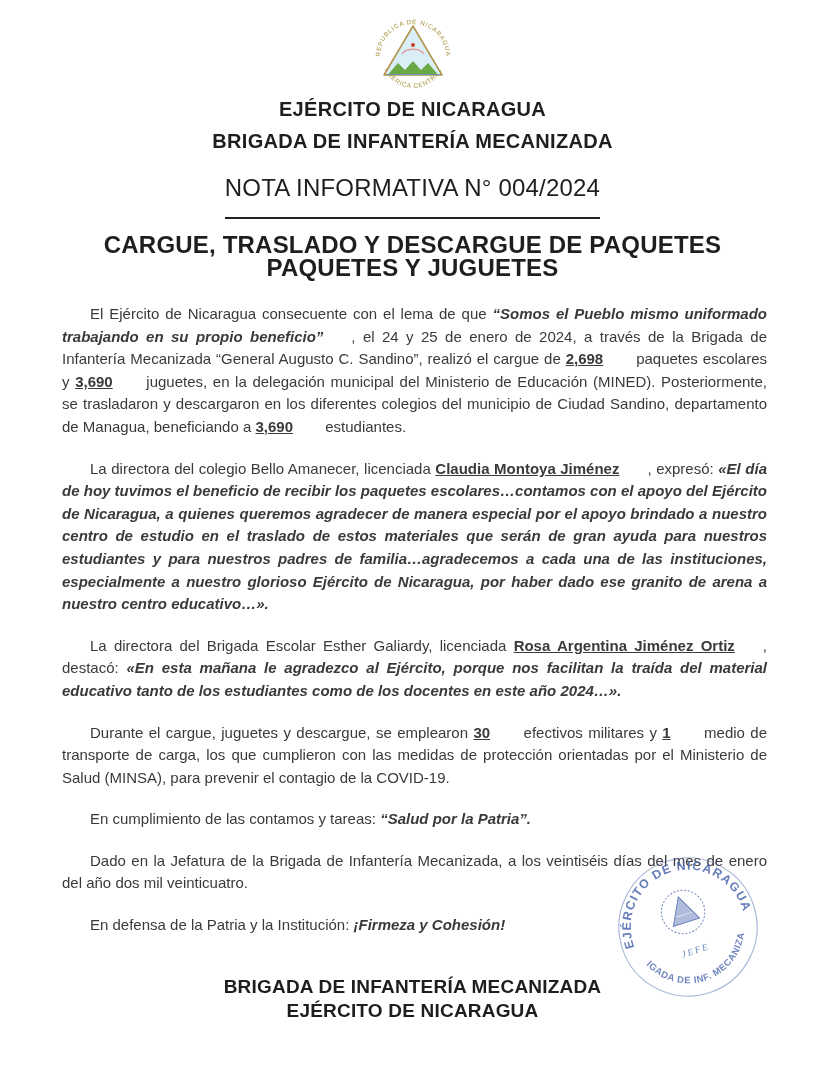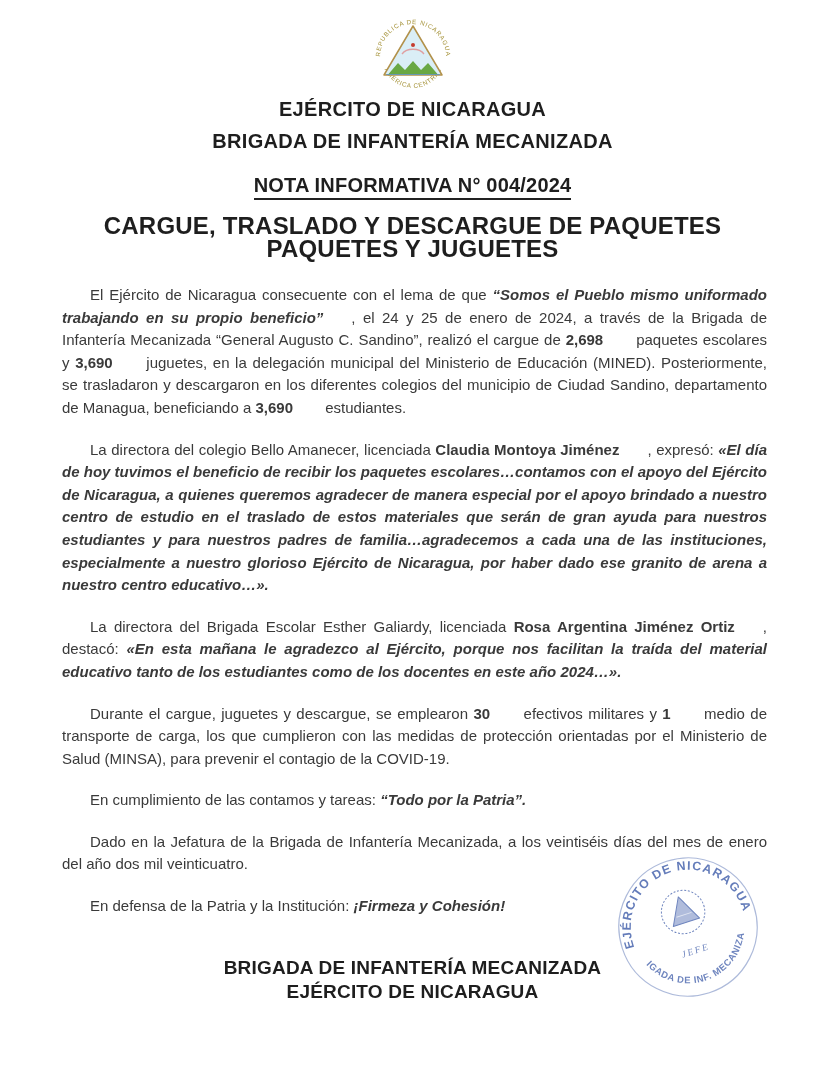--- a/index.html
+++ b/index.html
@@ -17,33 +17,33 @@
     color:var(--text);
     overflow:hidden;
   }
   .emblem{display:block;margin:13px auto 0;}
   .emb-arc{font-size:6.3px;fill:var(--emb-gold);letter-spacing:0.8px;font-family:"Liberation Sans",sans-serif;}
   .hdr{ text-align:center; font-weight:700; color:var(--heading); }
   .hdr-org{font-size:20px;margin-top:3px;letter-spacing:0.3px;}
   .hdr-brigade{font-size:20px;margin-top:9px;letter-spacing:0.3px;}
   .hdr-nota{margin-top:21px;}
   .hdr-nota span{
-    display:inline-block;font-size:20px;font-weight:700;
-    border-bottom:2.5px solid #222;padding-bottom:1px;letter-spacing:0.2px;
+    display:inline-block;font-size:24px;font-weight:400;
+    border-bottom:2.5px solid #222;padding-bottom:15px;letter-spacing:0.2px;
   }
   .hdr-subject{font-size:24px;line-height:23px;margin-top:14px;letter-spacing:0.2px;}
   .body-text{
     margin:24px 58px 0 62px;
     font-size:15px;
     line-height:22.6px;
     text-align:justify;
   }
   .para{margin:0 0 19px 0;}
   .n{font-weight:400;font-style:normal;margin-left:28px;}
-  .b{font-weight:700;font-style:normal;}
+  .b{font-weight:700;font-style:normal;text-decoration:underline;}
   .bi{font-weight:700;font-style:italic;}
   .signature{
     margin-top:38px;
     text-align:center;
     font-weight:700;
     font-size:19px;
     line-height:24px;
     color:var(--heading);
     letter-spacing:0.2px;
   }
@@ -94,21 +94,21 @@
   <div class="hdr hdr-subject">
     <div>CARGUE, TRASLADO Y DESCARGUE DE PAQUETES</div>
     <div>PAQUETES Y JUGUETES</div>
   </div>
 
   <div class="body-text">
       <p class="para"><span class="n">El Ejército de Nicaragua consecuente con el lema de que </span><span class="bi">“Somos el Pueblo mismo uniformado trabajando en su propio beneficio”</span><span class="n">, el 24 y 25 de enero de 2024, a través de la Brigada de Infantería Mecanizada “General Augusto C. Sandino”, realizó el cargue de </span><span class="b">2,698</span><span class="n"> paquetes escolares y </span><span class="b">3,690</span><span class="n"> juguetes, en la delegación municipal del Ministerio de Educación (MINED). Posteriormente, se trasladaron y descargaron en los diferentes colegios del municipio de Ciudad Sandino, departamento de Managua, beneficiando a </span><span class="b">3,690</span><span class="n"> estudiantes.</span></p>
       <p class="para"><span class="n">La directora del colegio Bello Amanecer, licenciada </span><span class="b">Claudia Montoya Jiménez</span><span class="n">, expresó: </span><span class="bi">«El día de hoy tuvimos el beneficio de recibir los paquetes escolares…contamos con el apoyo del Ejército de Nicaragua, a quienes queremos agradecer de manera especial por el apoyo brindado a nuestro centro de estudio en el traslado de estos materiales que serán de gran ayuda para nuestros estudiantes y para nuestros padres de familia…agradecemos a cada una de las instituciones, especialmente a nuestro glorioso Ejército de Nicaragua, por haber dado ese granito de arena a nuestro centro educativo…».</span></p>
       <p class="para"><span class="n">La directora del Brigada Escolar Esther Galiardy, licenciada </span><span class="b">Rosa Argentina Jiménez Ortiz</span><span class="n">, destacó: </span><span class="bi">«En esta mañana le agradezco al Ejército, porque nos facilitan la traída del material educativo tanto de los estudiantes como de los docentes en este año 2024…».</span></p>
       <p class="para"><span class="n">Durante el cargue, juguetes y descargue, se emplearon </span><span class="b">30</span><span class="n"> efectivos militares y </span><span class="b">1</span><span class="n"> medio de transporte de carga, los que cumplieron con las medidas de protección orientadas por el Ministerio de Salud (MINSA), para prevenir el contagio de la COVID-19.</span></p>
-      <p class="para"><span class="n">En cumplimiento de las contamos y tareas: </span><span class="bi">“Todo por la Patria”.</span></p>
+      <p class="para"><span class="n">En cumplimiento de las contamos y tareas: </span><span class="bi">“Salud por la Patria”.</span></p>
       <p class="para"><span class="n">Dado en la Jefatura de la Brigada de Infantería Mecanizada, a los veintiséis días del mes de enero del año dos mil veinticuatro.</span></p>
       <p class="para"><span class="n">En defensa de la Patria y la Institución: </span><span class="bi">¡Firmeza y Cohesión!</span></p>
     </div>
 
   <div class="signature">
     <div>BRIGADA DE INFANTERÍA MECANIZADA</div>
     <div>EJÉRCITO DE NICARAGUA</div>
   </div>
 
   <svg class="stamp" viewBox="0 0 152 152" width="156" height="150" aria-hidden="true">

